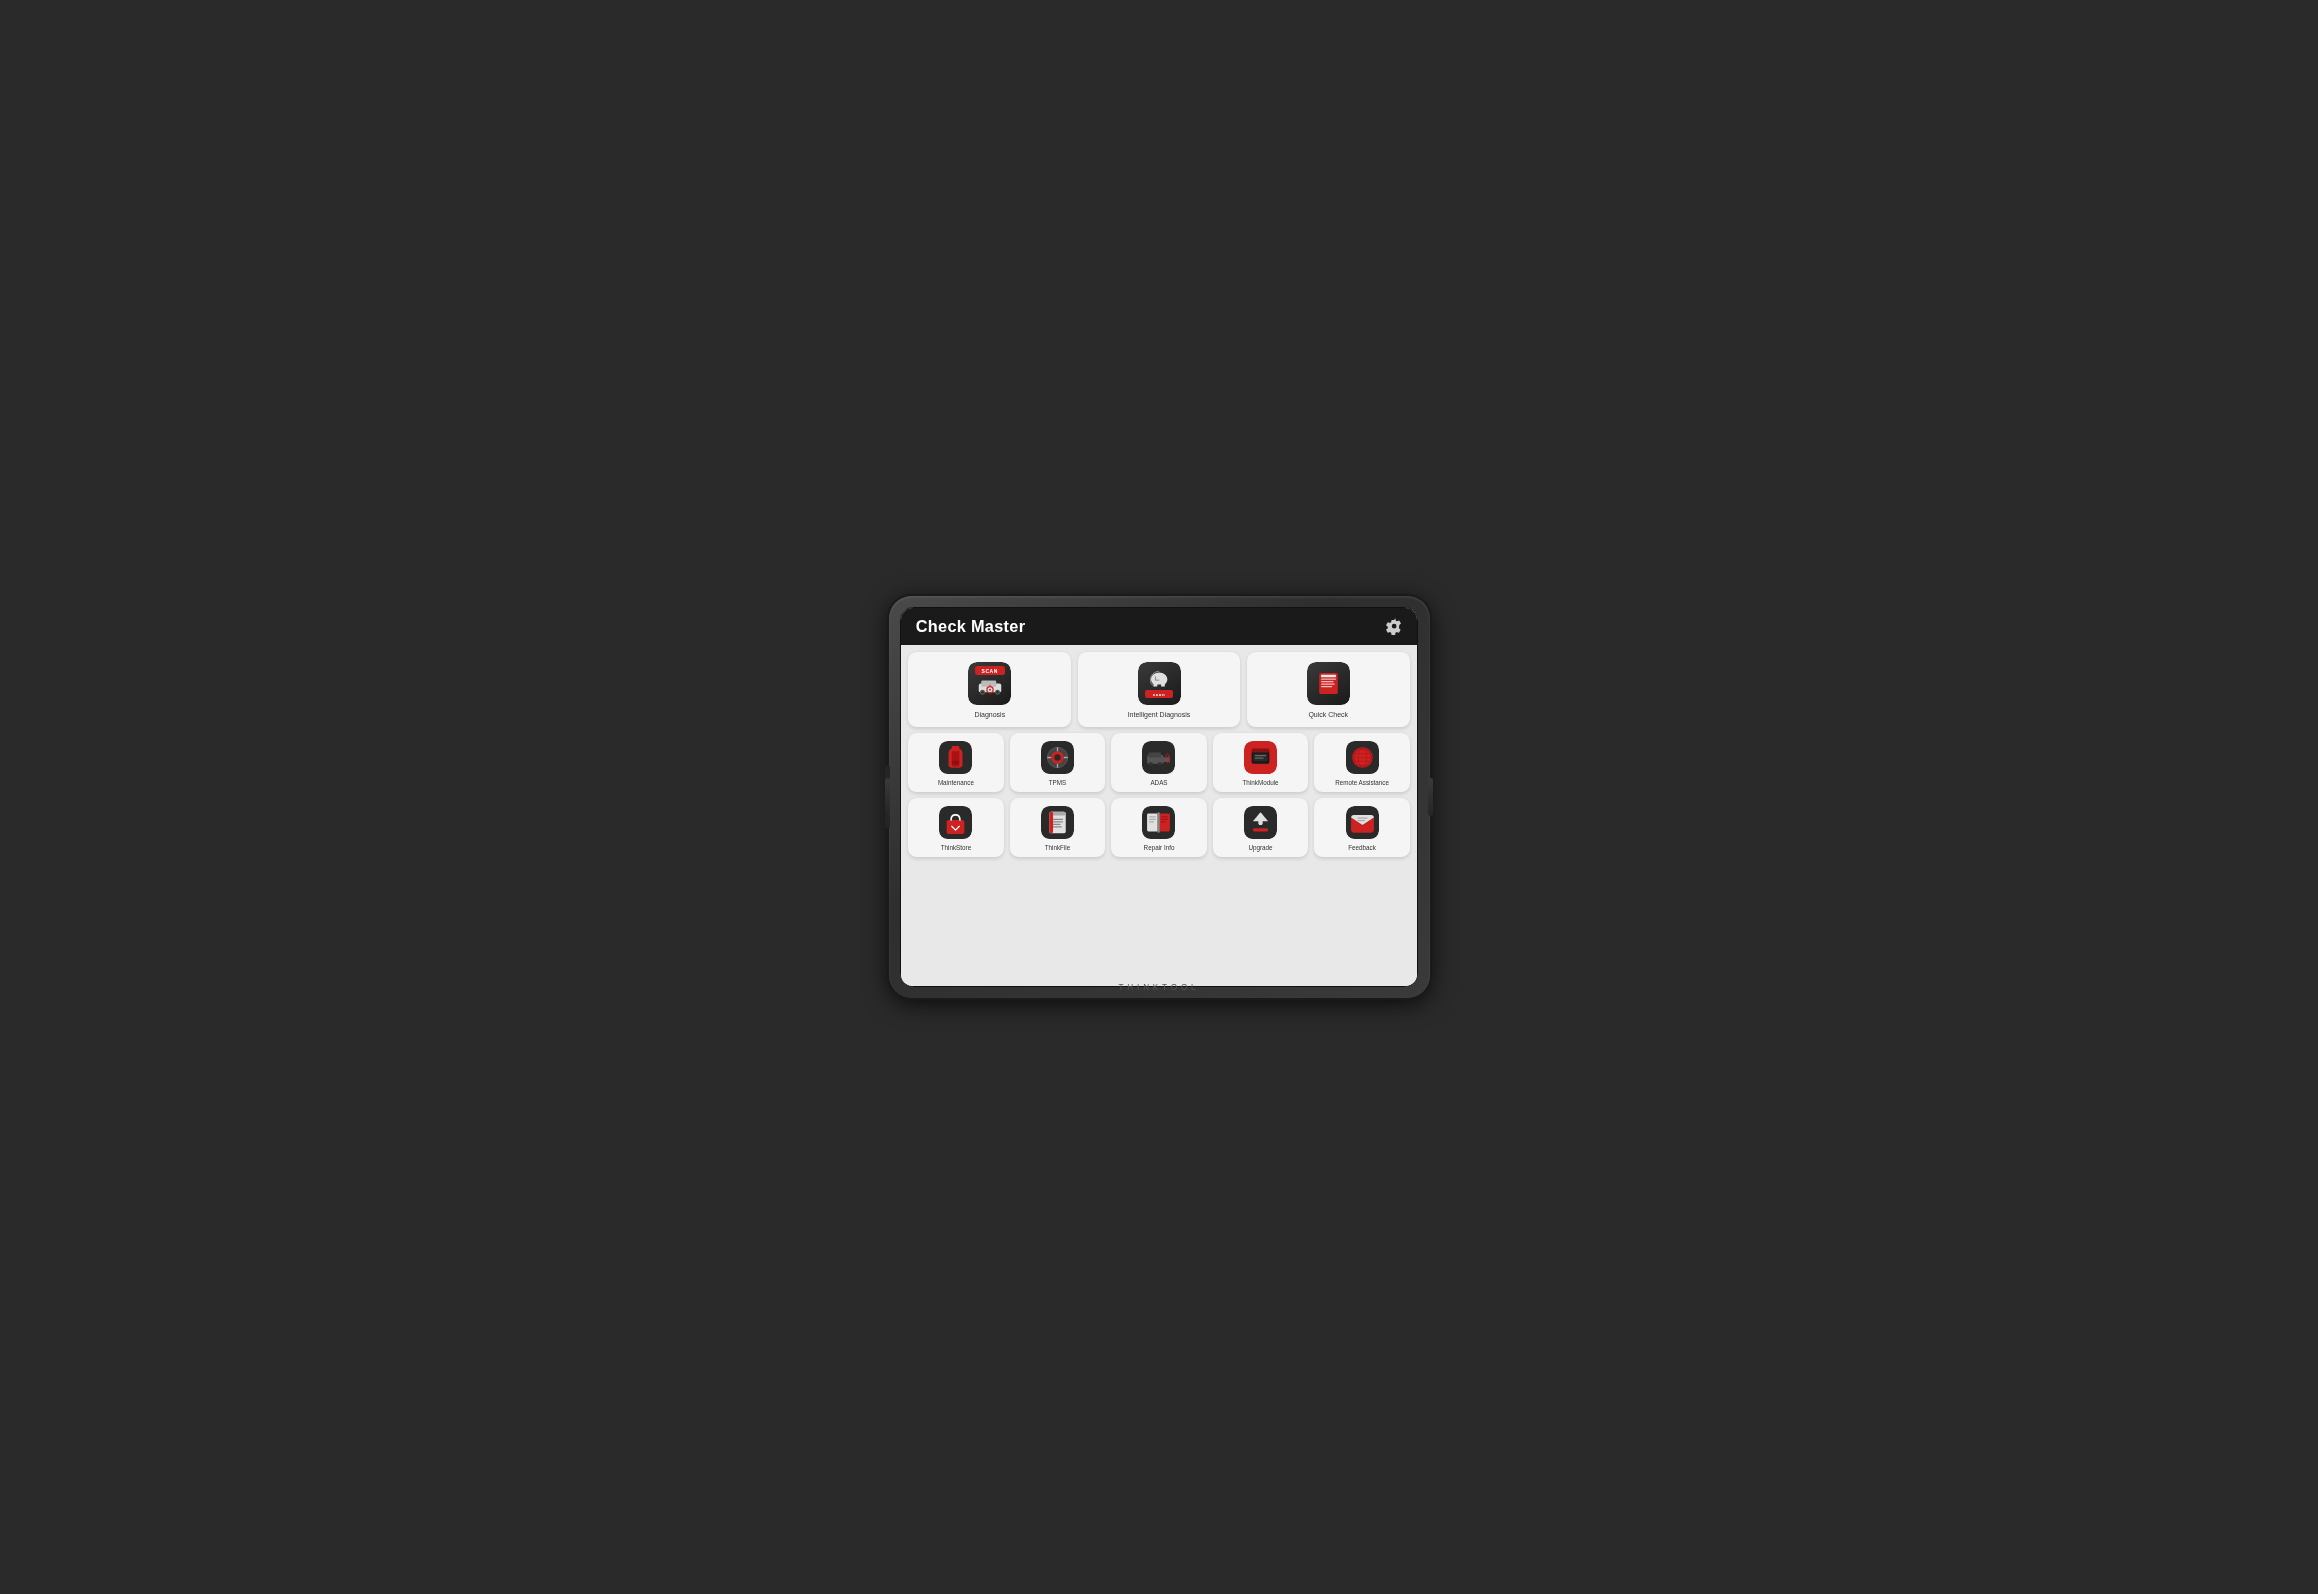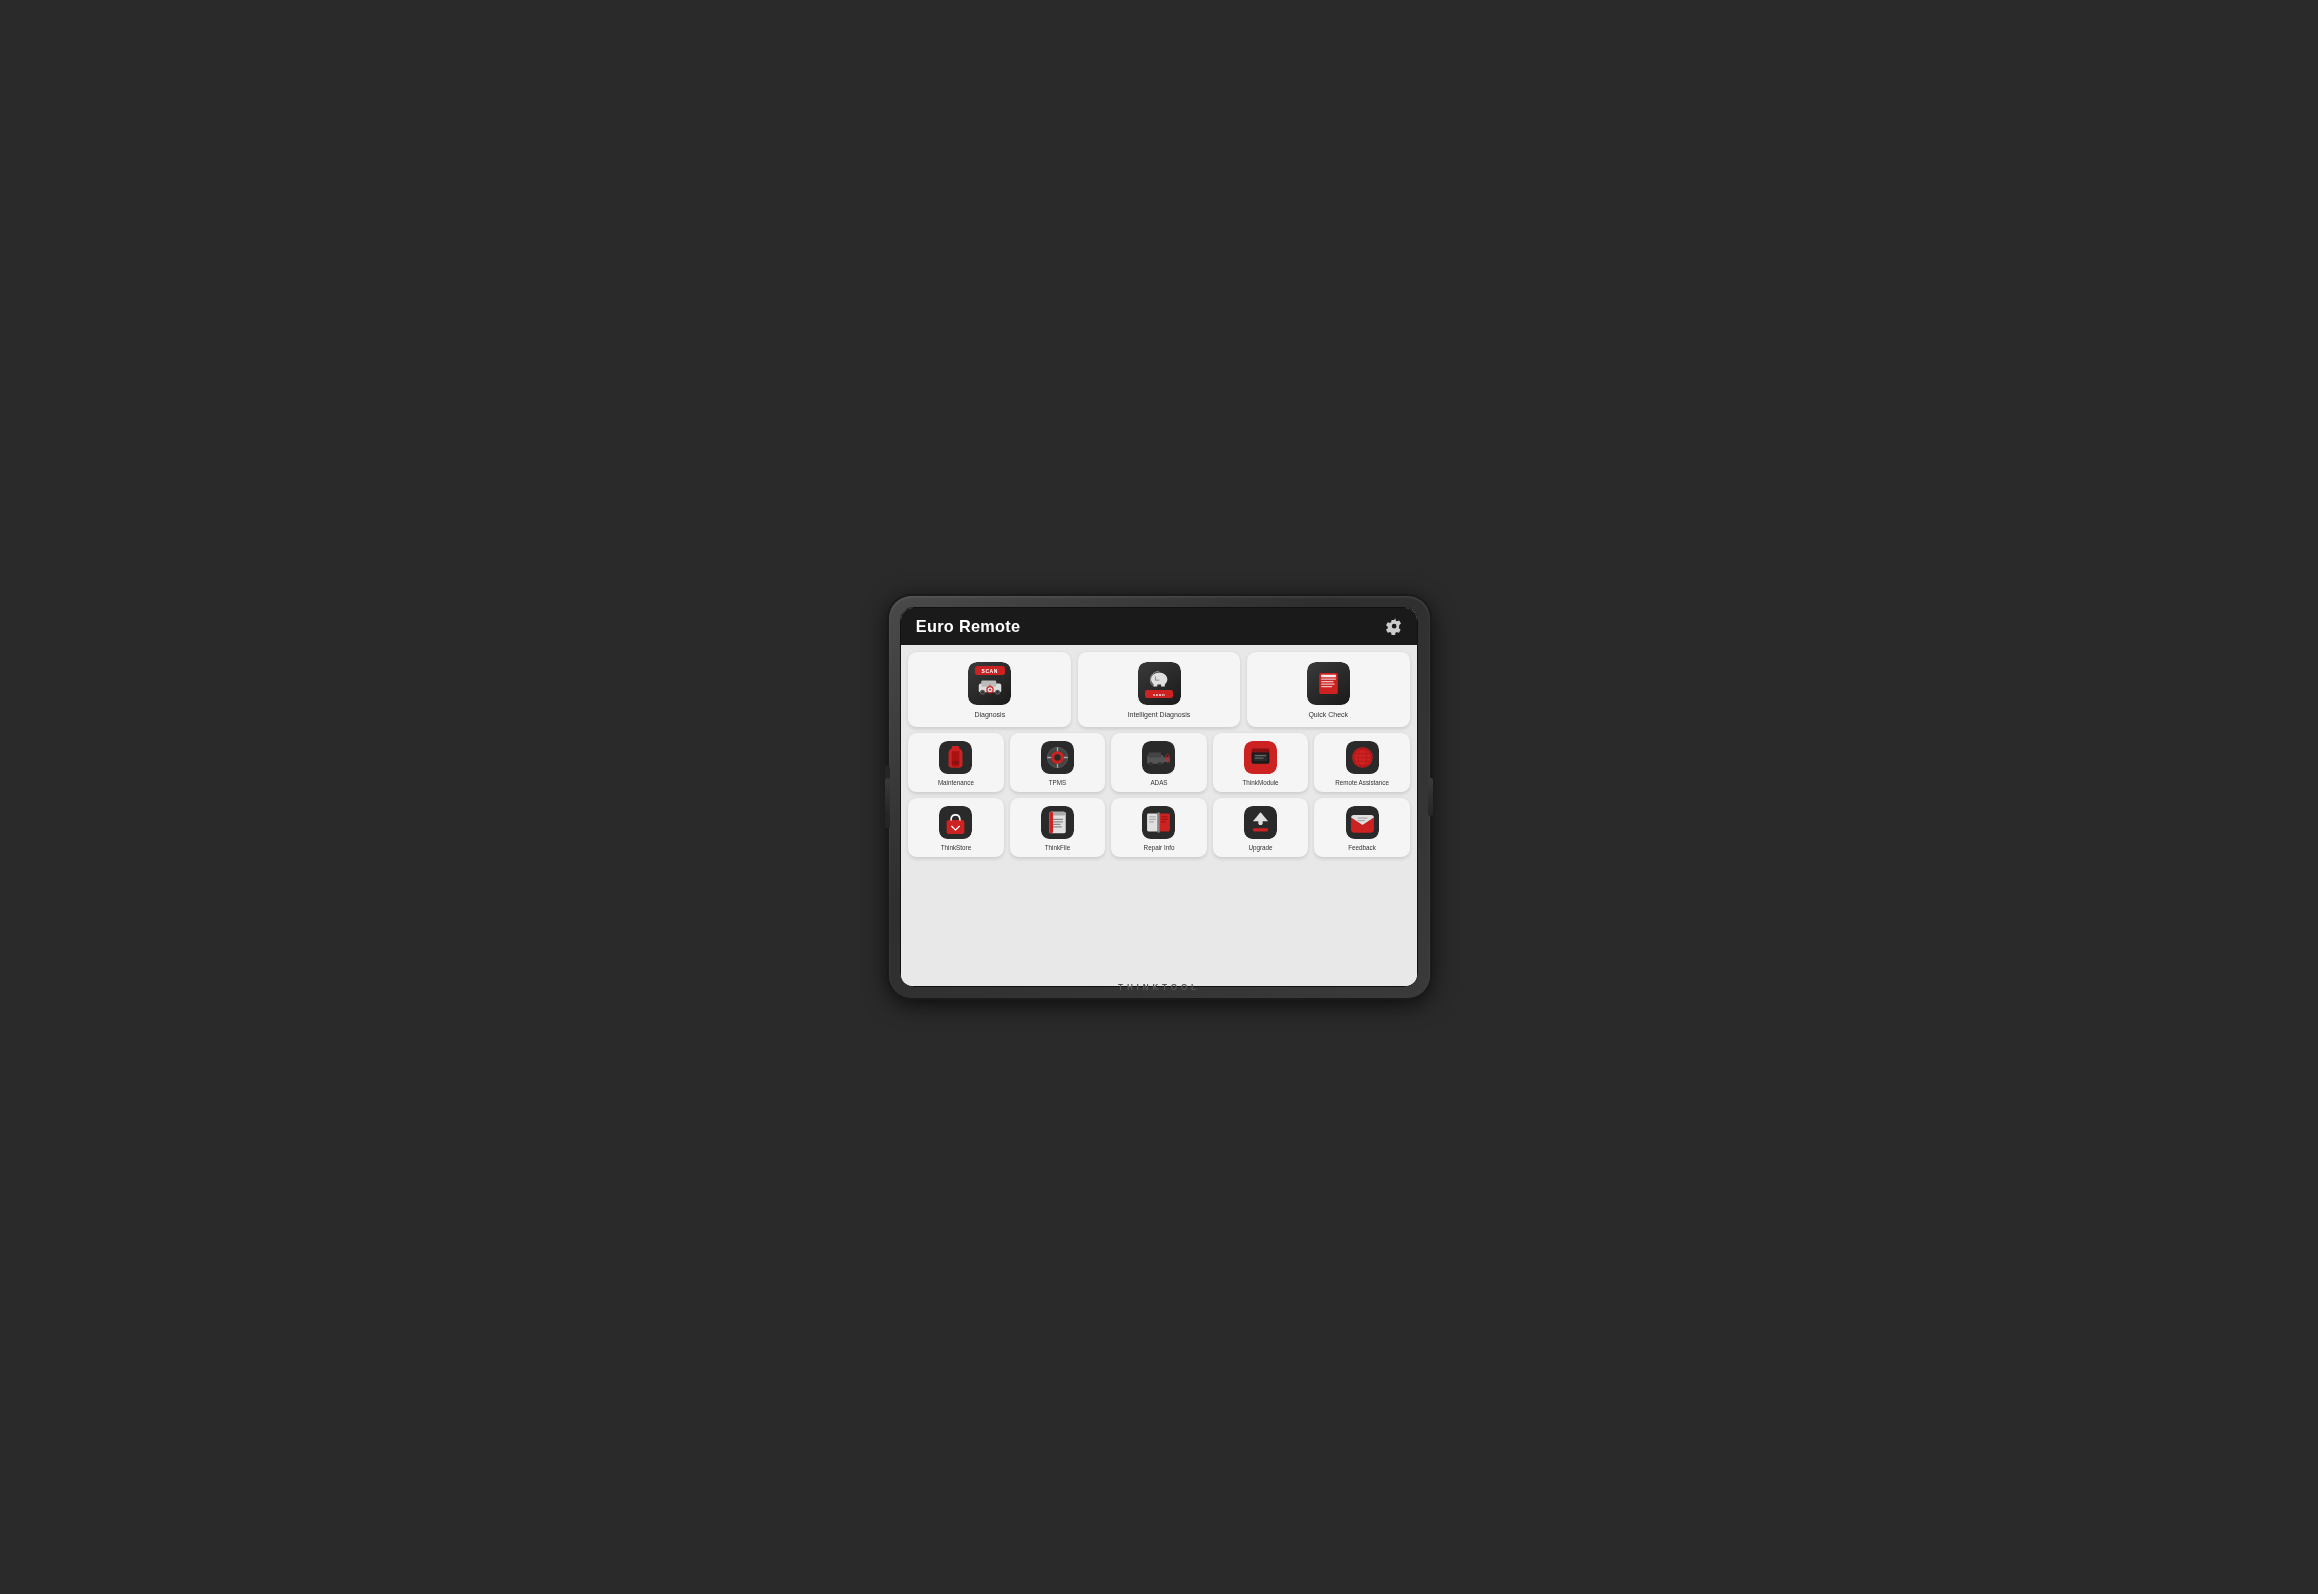--- a/index.html
+++ b/index.html
@@ -227,38 +227,38 @@
 
     
     .device-label {
       position: absolute;
       bottom: 6.3px;
       left: 50%;
       transform: translateX(-50%);
       color: #555;
       font-size: 8.2px;
       letter-spacing: 3.8px;
-      font-weight: bold;
+      font-weight: normal;
       text-transform: uppercase;
     }
 
     
     svg { display: block; }
   </style>
 </head>
 <body>
 
 <div class="tablet-outer">
   <div class="grip-left"></div>
   <div class="grip-right"></div>
 
   <div class="tablet-screen">
 
     <div class="header">
-      <span class="header-title">Euro Remote</span>
+      <span class="header-title">Check Master</span>
       <span class="settings-icon">
         <svg width="16.3" height="16.3" viewBox="0 0 24 24" fill="#cccccc">
           <path d="M12 15.5A3.5 3.5 0 0 1 8.5 12 3.5 3.5 0 0 1 12 8.5a3.5 3.5 0 0 1 3.5 3.5 3.5 3.5 0 0 1-3.5 3.5m7.43-2.92c.04-.34.07-.68.07-1.08s-.03-.74-.07-1.08l2.32-1.82c.21-.16.27-.45.14-.69l-2.2-3.81c-.14-.24-.41-.32-.65-.24l-2.74 1.1c-.57-.44-1.18-.81-1.86-1.08l-.42-2.92A.516.516 0 0 0 13 3h-4.4c-.27 0-.48.19-.52.44l-.42 2.92c-.68.27-1.3.64-1.86 1.08L3.06 6.34c-.24-.09-.51 0-.65.24L.21 10.39c-.13.24-.07.53.14.69l2.32 1.82c-.04.34-.07.68-.07 1.08s.03.74.07 1.08L.35 16.88c-.21.16-.27.45-.14.69l2.2 3.81c.14.24.41.32.65.24l2.74-1.1c.57.44 1.18.81 1.86 1.08l.42 2.92c.04.25.25.44.52.44H13c.27 0 .48-.19.52-.44l.42-2.92c.68-.27 1.3-.64 1.86-1.08l2.74 1.1c.24.09.51 0 .65-.24l2.2-3.81c.13-.24.07-.53-.14-.69l-2.32-1.82z"></path>
         </svg>
       </span>
     </div>
 
     <div class="main-content">
 
       <div class="grid-container">

